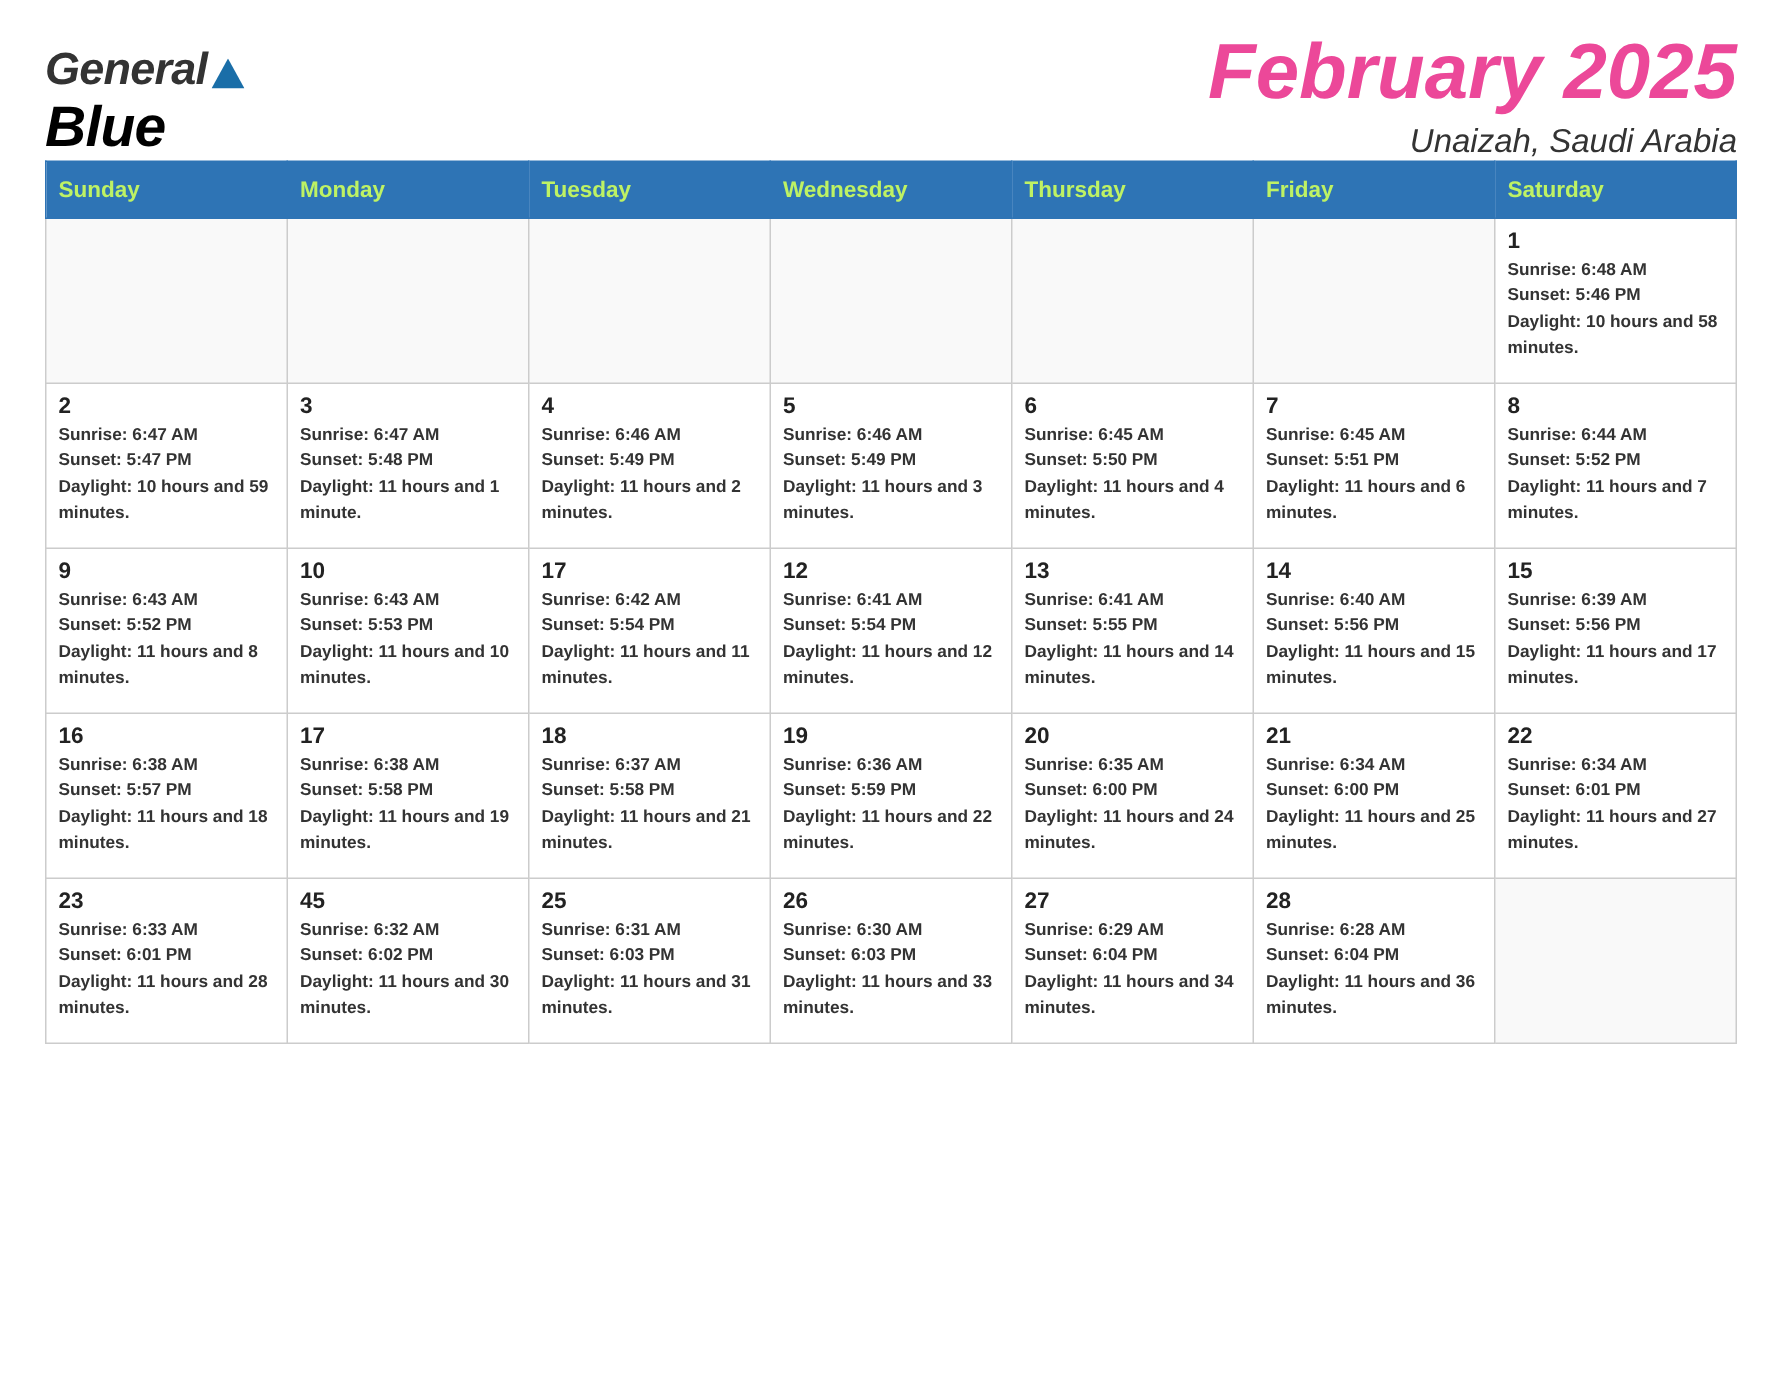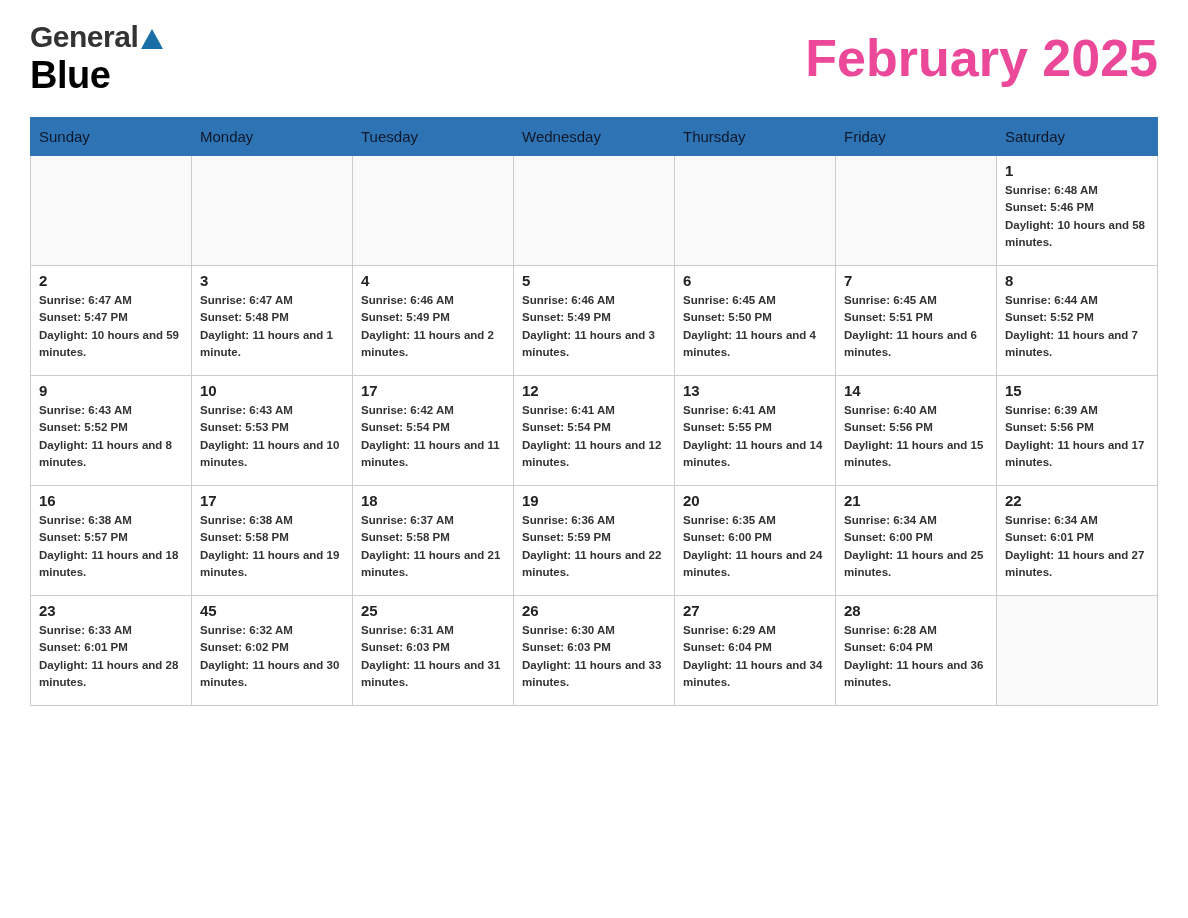--- a/index.html
+++ b/index.html
@@ -6,22 +6,22 @@
     body {
       font-family: Arial, sans-serif;
       background: #fff;
       padding: 20px 30px;
       width: 1188px;
       min-height: 918px;
     }
     .header {
       display: flex;
       justify-content: space-between;
-      align-items: center;
-      margin-bottom: 20px;
+      align-items: flex-end;
+      font-style: italic;
     }
     .title-block {
       text-align: right;
     }
     .title-block h1 {
       font-size: 52px;
       font-weight: bold;
       color: #ec4899;
       line-height: 1.1;
     }
@@ -30,23 +30,23 @@
       font-weight: normal;
       color: #333;
       margin-top: 4px;
     }
     .calendar {
       width: 100%;
       border-collapse: collapse;
     }
     .calendar thead tr th {
       background-color: #2e74b5;
-      color: #0f172a;
+      color: #bef264;
       font-size: 15px;
-      font-weight: normal;
+      font-weight: bold;
       padding: 10px 8px;
       text-align: left;
       border: 1px solid #2e74b5;
     }
     .calendar tbody tr td {
       border: 1px solid #ccc;
       vertical-align: top;
       padding: 6px 8px;
       width: 14.28%;
       min-height: 110px;
@@ -107,20 +107,21 @@
       <svg class="logo-arrow" width="22" height="20" viewBox="0 0 22 20">
         <polygon points="0,20 11,0 22,20" fill="#1a6ea8"></polygon>
       </svg>
     </div>
     <div>
       <span class="logo-blue-text">Blue</span>
     </div>
   </div>
   <div class="title-block">
     <h1>February 2025</h1>
+    <h2>Unaizah, Saudi Arabia</h2>
   </div>
 </div>
 
 <table class="calendar">
   <thead>
     <tr>
       <th>Sunday</th>
       <th>Monday</th>
       <th>Tuesday</th>
       <th>Wednesday</th>

